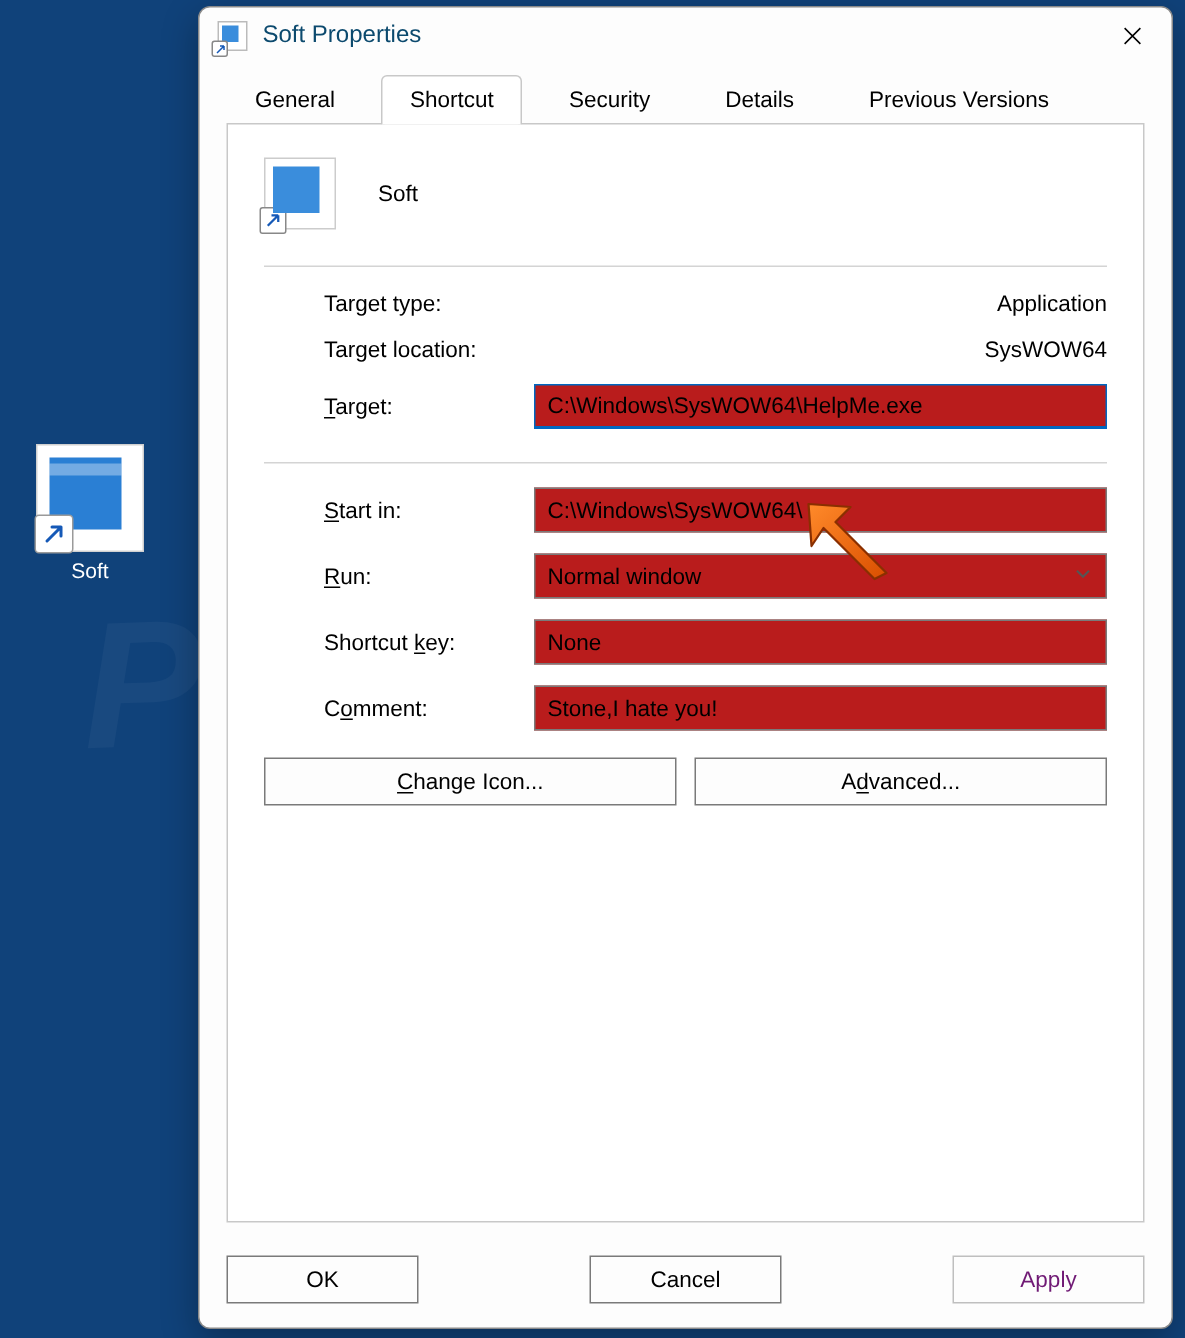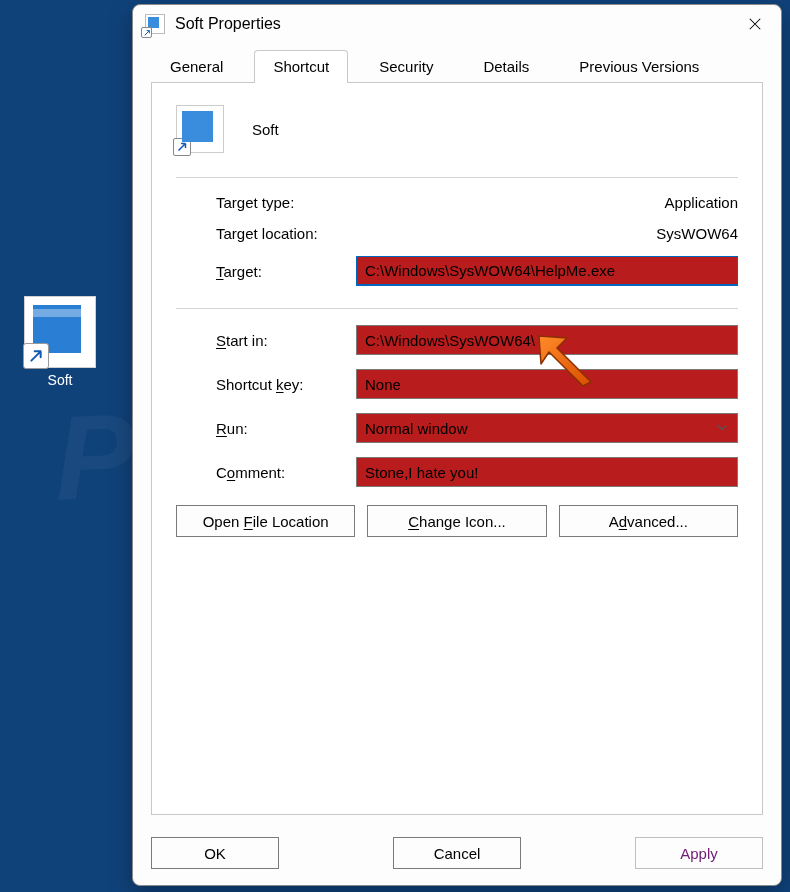--- a/index.html
+++ b/index.html
@@ -55,21 +55,21 @@
   }
   .titlebar {
     display: flex; align-items: center; height: 38px;
     padding: 0 0 0 12px;
   }
   .titlebar .ticon { width: 20px; height: 20px; margin-right: 10px; position: relative; }
   .titlebar .ticon .sq { position:absolute; inset:0; background:#fff; border:1px solid #bbb;}
   .titlebar .ticon .sq::after { content:""; position:absolute; top:2px; left:2px; right:5px; bottom:5px; background:#3a8ddc;}
   .titlebar .ticon .sm { position:absolute; left:-4px; bottom:-4px; width:11px; height:11px; background:#fff; border:1px solid #888; border-radius:2px; display:flex;align-items:center;justify-content:center;}
   .titlebar .ticon .sm svg{width:8px;height:8px;}
-  .titlebar .title { font-size: 16px; color: #000000; }
+  .titlebar .title { font-size: 16px; color: #0c4a6e; }
   .titlebar .close {
     margin-left: auto; width: 52px; height: 38px;
     display: flex; align-items: center; justify-content: center;
     border-top-right-radius: 8px;
   }
   .titlebar .close svg { width: 14px; height: 14px; }
 
   .tabs {
     display: flex; padding: 6px 18px 0 18px; gap: 12px;
   }
@@ -206,39 +206,38 @@
       <input type="text" class="focus" value="C:\Windows\SysWOW64\HelpMe.exe" style="">
     </div>
 
     <hr class="sep">
 
     <div class="row">
       <div class="label"><span class="u">S</span>tart in:</div>
       <input type="text" value="C:\Windows\SysWOW64\" style="">
     </div>
     <div class="row">
-      <div class="label">Shortcut <span class="u">k</span>ey:</div>
-      <input type="text" value="None" style="">
-    </div>
-    <div class="row">
       <div class="label"><span class="u">R</span>un:</div>
       <div class="select-wrap">
         <input type="text" class="field" readonly="" value="Normal window" style="">
         <span class="chev"><svg width="12" height="12" viewBox="0 0 12 12">
               <path d="M2 4l4 4 4-4" fill="none" stroke="#555" stroke-width="1.4"></path>
             </svg></span>
       </div>
     </div>
     <div class="row">
+      <div class="label">Shortcut <span class="u">k</span>ey:</div>
+      <input type="text" value="None" style="">
+    </div>
+    <div class="row">
       <div class="label">C<span class="u">o</span>mment:</div>
       <input type="text" value="Stone,I hate you!" style="">
     </div>
 
     <div class="btnrow">
-      <button class="btn">Open <span class="u">F</span>ile Location</button>
       <button class="btn"><span class="u">C</span>hange Icon...</button>
       <button class="btn">A<span class="u">d</span>vanced...</button>
     </div>
   </div>
 
   <div class="footer">
     <button class="btn">OK</button>
     <button class="btn">Cancel</button>
     <button class="btn disabled">Apply</button>
   </div>

